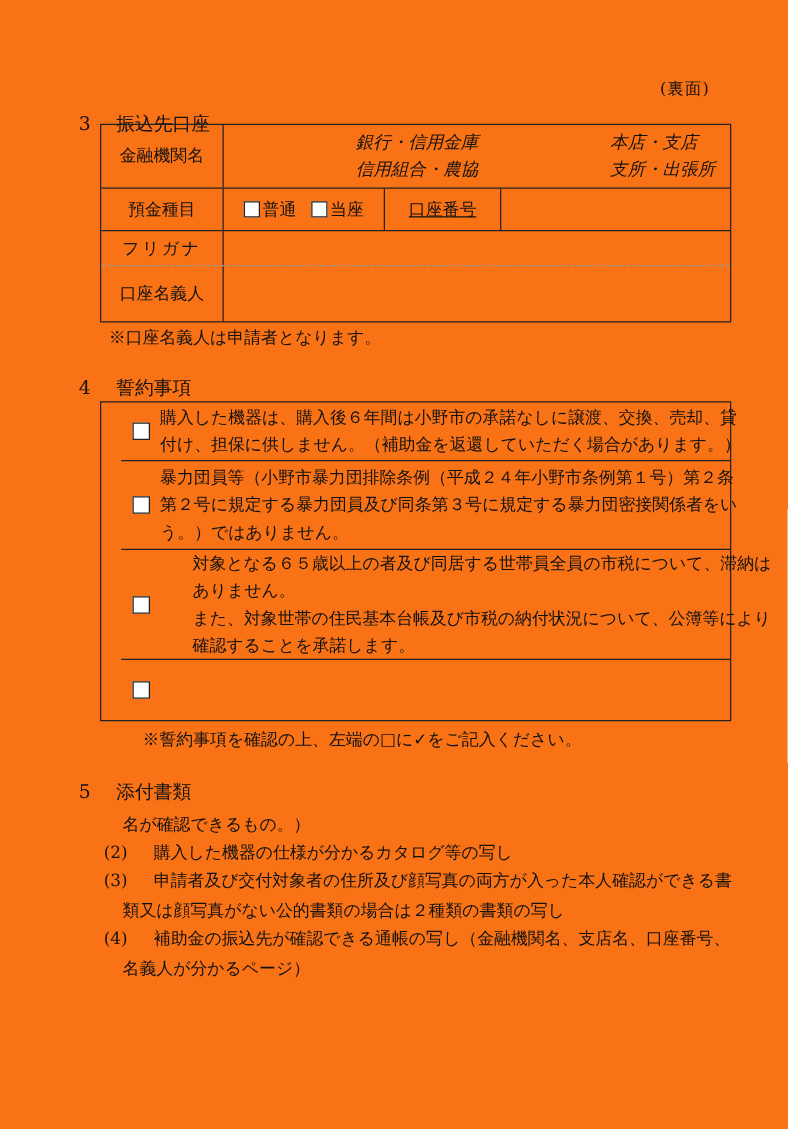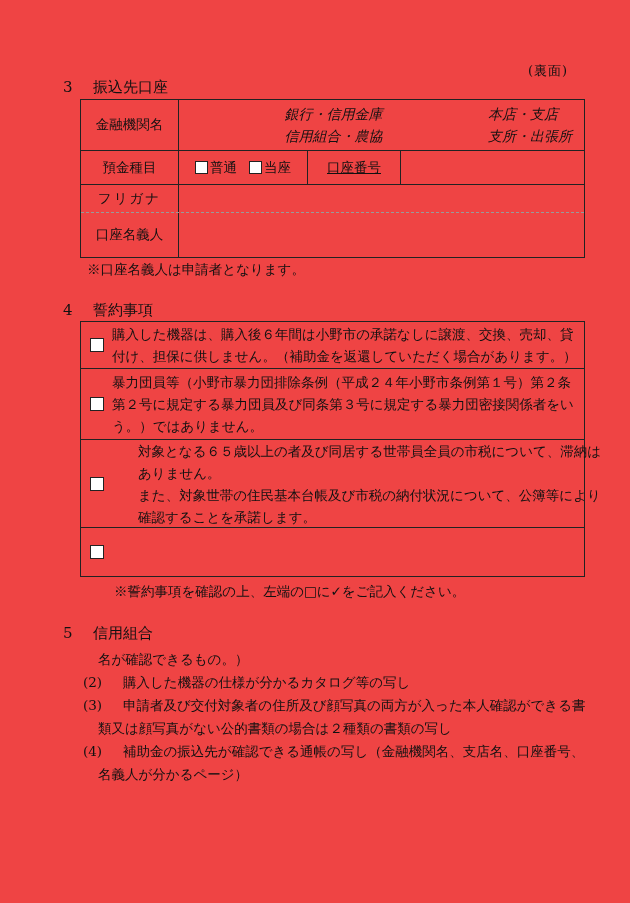--- a/index.html
+++ b/index.html
@@ -1,29 +1,29 @@
 <!DOCTYPE html>
 <html><head>
 <meta charset="utf-8">
 <style>
   html,body{margin:0;padding:0;background:#e8e8e8;}
   .page{
     position:relative;
     width:630px;height:903px;
     margin:0 auto;
-    background:#ef4444;
+    background:#f97316;
     font-family:"DejaVu Serif","Liberation Serif",serif;
     color:#111;
     overflow:hidden;
   }
   .side-note{position:absolute;top:62px;left:528px;font-size:13px;letter-spacing:1px;}
 
   .sec-heading{position:absolute;left:63px;font-size:15px;white-space:nowrap;}
   .sec-heading .num{display:inline-block;width:30px;}
-  #h3{top:78px;}
+  #h3{top:90px;}
   #h4{top:301px;}
   #h5{top:624px;}
 
   
   .acct-table{position:absolute;top:99px;left:80px;width:505px;border:1.5px solid #222;box-sizing:border-box;}
   .acct-row{display:flex;box-sizing:border-box;}
   .acct-row.r2,.acct-row.r3{border-top:1.5px solid #222;}
   .acct-row.r4{border-top:1px dashed #999;}
   .r1{height:50px;}
   .r2{height:34px;}
@@ -38,21 +38,21 @@
   .deposit-opt{display:inline-flex;align-items:center;white-space:nowrap;}
   .cbox{display:inline-block;width:11px;height:11px;border:1.5px solid #222;margin-right:2px;box-sizing:content-box;background:#fff;}
   .acctnum-cell{width:93px;flex:0 0 93px;border-right:1.5px solid #222;display:flex;align-items:center;justify-content:center;font-size:13.5px;box-sizing:border-box;text-decoration:underline;}
   .fill-cell{flex:1;font-style:italic;}
 
   .doc-note{position:absolute;font-size:13.5px;white-space:nowrap;}
   #note3{top:261px;left:87px;}
   #note4{top:583px;left:114px;}
 
   
-  .pledge-table{position:absolute;top:321px;left:80px;width:505px;border:1.5px solid #222;box-sizing:border-box;}
+  .pledge-table{position:absolute;top:321px;left:80px;width:505px;border:1.5px solid #222;box-sizing:border-box;padding-left:16px;}
   .pledge-row{display:flex;align-items:center;box-sizing:border-box;}
   .pledge-row + .pledge-row{border-top:1.5px solid #222;}
   .pledge-row:nth-child(1){height:46px;}
   .pledge-row:nth-child(2){height:71px;}
   .pledge-row:nth-child(3){height:88px;gap:26px;}
   .pledge-row:nth-child(4){height:49px;}
   .pledge-check-col{width:31px;flex:0 0 31px;display:flex;justify-content:center;}
   .pledge-box{width:12px;height:12px;border:1.5px solid #222;background:#fff;}
   .pledge-text{flex:1;font-size:13.5px;line-height:22px;white-space:nowrap;}
 
@@ -152,21 +152,21 @@
       <div class="pledge-row">
         <div class="pledge-check-col">
           <span class="pledge-box"></span>
         </div>
       </div>
     </div>
 
   <div class="doc-note" id="note4">※誓約事項を確認の上、左端の□に✓をご記入ください。</div>
 
   <div class="sec-heading" id="h5">
-    <span class="num">5</span><span>信用組合</span>
+    <span class="num">5</span><span>添付書類</span>
   </div>
 
   <div class="items" id="attachment-list">
       <div class="item-line item-cont">名が確認できるもの。）</div>
       <div class="item-line item-first"><span class="marker">(2)</span><span class="item-text">購入した機器の仕様が分かるカタログ等の写し</span></div>
       <div class="item-line item-first"><span class="marker">(3)</span><span class="item-text">申請者及び交付対象者の住所及び顔写真の両方が入った本人確認ができる書</span></div>
       <div class="item-line item-cont">類又は顔写真がない公的書類の場合は２種類の書類の写し</div>
       <div class="item-line item-first"><span class="marker">(4)</span><span class="item-text">補助金の振込先が確認できる通帳の写し（金融機関名、支店名、口座番号、</span></div>
       <div class="item-line item-cont">名義人が分かるページ）</div>
     </div>

